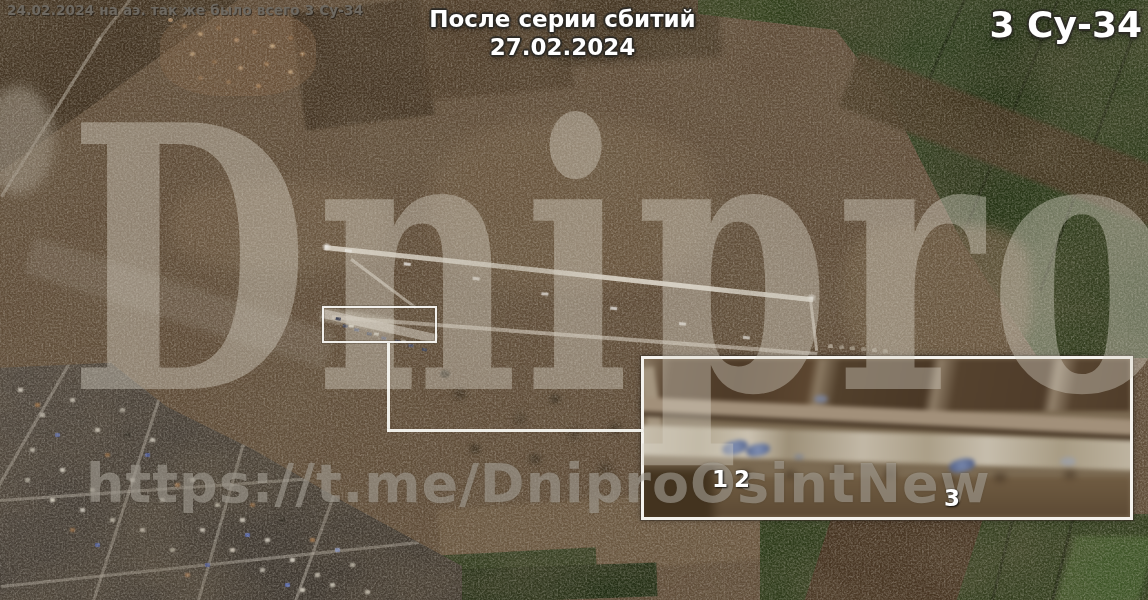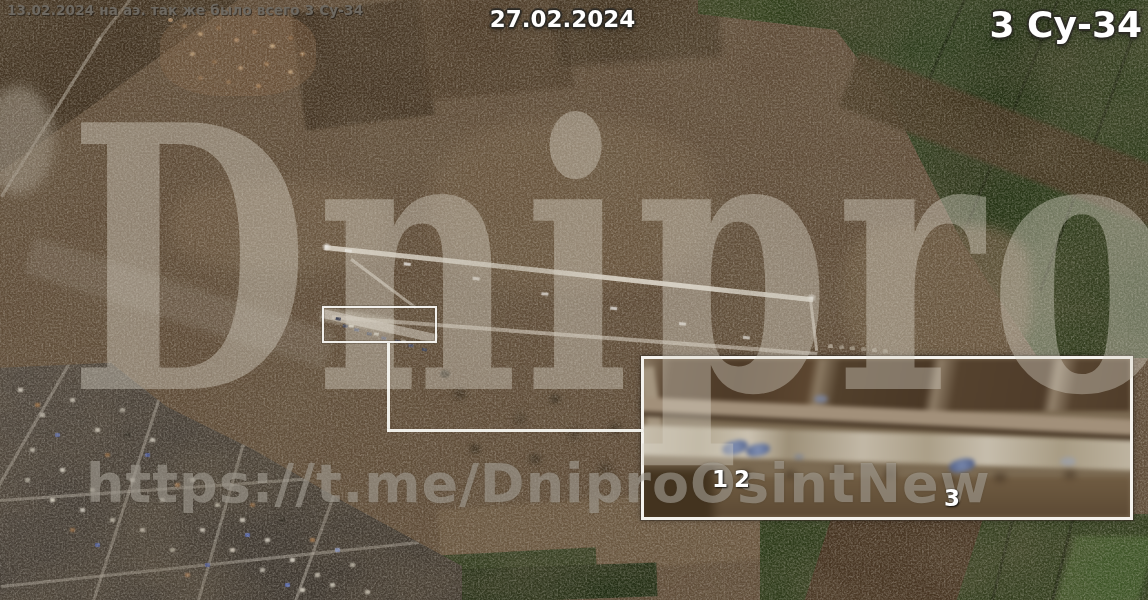--- a/index.html
+++ b/index.html
@@ -309,22 +309,23 @@
       <div class="ib-blue-faint2"></div>
       <div class="inset-aircraft ia-1"></div>
       <div class="inset-aircraft ia-2"></div>
       <div class="inset-aircraft ia-3"></div>
     </div>
   </div>
 
   <div class="wm-brand">Dnipro</div>
   <div class="wm-url">https://t.me/DniproOsintNew</div>
 
-  <div class="caption">13.02.2024 на аэ. так же было всего 3 Су-34</div>
+  <div class="caption">24.02.2024 на аэ. так же было всего 3 Су-34</div>
   <div class="title">
+    <div>После серии сбитий</div>
     <div>27.02.2024</div>
   </div>
   <div class="corner">3 Су-34</div>
 
   <div class="inset-num n1">1</div>
   <div class="inset-num n2">2</div>
   <div class="inset-num n3">3</div>
 
 </div>
 

